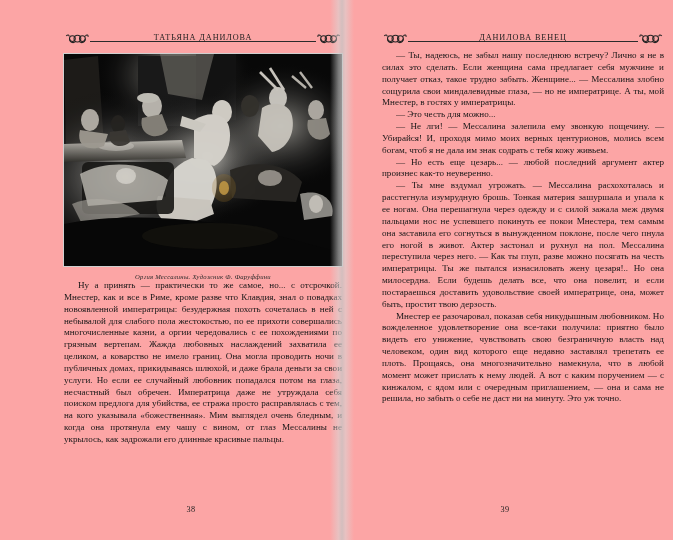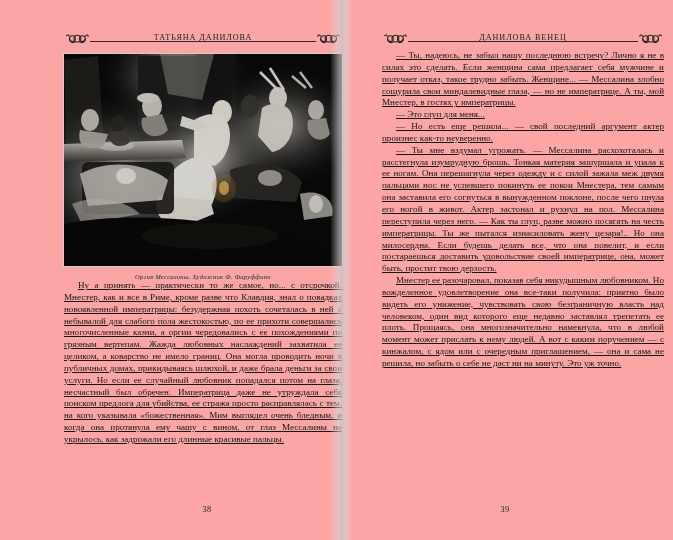--- a/index.html
+++ b/index.html
@@ -111,34 +111,34 @@
   .body-text {
     width: 278px;
     font-size: 9.1px;
     line-height: 11.85px;
     text-align: justify;
     text-justify: inter-word;
     color: #161616;
     hyphens: manual;
   }
   .page-right .body-text { width: 282px; margin-top: 0; }
-  .body-text p { margin: 0; text-indent: 0; text-decoration: underline; }
+  .body-text p { margin: 0; text-indent: 0; }
   .body-text p.indent { text-indent: 14px; }
 
   
   .folio {
     position: absolute;
     bottom: 26px;
     width: 278px;
     text-align: center;
     font-size: 8.2px;
     color: #222;
     letter-spacing: 0.4px;
   }
-  .page-left  .folio { left: 48px; }
+  .page-left  .folio { left: 32px; }
   .page-right .folio { left: 8px; width: 282px; }
 </style>
 </head>
 <body>
 
 <div class="book-spread">
 
   <div class="page page-left">
 
     <div class="running-head">
@@ -310,22 +310,23 @@
             <path d="M5.6 6.6 C 5.2 10.4, 9.2 11.6, 11.4 9.6"></path>
             <path d="M21.2 6.6 C 21.6 10.4, 17.6 11.6, 15.4 9.6"></path>
             <path d="M21.3 4.2 C 22.6 2.4, 24.6 2.9, 24.0 4.8"></path>
           </g>
         </svg>
       </span>
     </div>
 
     <div class="body-text">
       <p class="indent">— Ты, надеюсь, не забыл нашу последнюю встречу? Лично я не в силах это сделать. Если женщина сама предлагает себя мужчине и получает отказ, такое трудно забыть. Женщине... — Мессалина злобно сощурила свои миндалевидные глаза, — но не императрице. А ты, мой Мнестер, в гостях у императрицы.</p>
-      <p class="indent">— Это глуп для меня...</p>
-      <p class="indent">— Но есть еще решила... — свой последний аргумент актер произнес как-то неуверенно.</p>
+      <p class="indent">— Это честь для можно...</p>
+      <p class="indent">— Не лги! — Мессалина залепила ему звонкую пощечину. — Убирайся! И, проходя мимо моих верных центурионов, молись всем богам, чтоб я не дала им знак содрать с тебя кожу живьем.</p>
+      <p class="indent">— Но есть еще цезарь... — любой последний аргумент актер произнес как-то неуверенно.</p>
       <p class="indent">— Ты мне вздумал угрожать. — Мессалина расхохоталась и расстегнула изумрудную брошь. Тонкая материя зашуршала и упала к ее ногам. Она перешагнула через одежду и с силой зажала меж двумя пальцами нос не успевшего покинуть ее покои Мнестера, тем самым она заставила его согнуться в вынужденном поклоне, после чего пнула его ногой в живот. Актер застонал и рухнул на пол. Мессалина переступила через него. — Как ты глуп, разве можно посягать на честь императрицы. Ты же пытался изнасиловать жену цезаря!.. Но она милосердна. Если будешь делать все, что она повелит, и если постараешься доставить удовольствие своей императрице, она, может быть, простит твою дерзость.</p>
       <p class="indent">Мнестер ее разочаровал, показав себя никудышным любовником. Но вожделенное удовлетворение она все-таки получила: приятно было видеть его унижение, чувствовать свою безграничную власть над человеком, один вид которого еще недавно заставлял трепетать ее плоть. Прощаясь, она многозначительно намекнула, что в любой момент может прислать к нему людей. А вот с каким поручением — с кинжалом, с ядом или с очередным приглашением, — она и сама не решила, но забыть о себе не даст ни на минуту. Это уж точно.</p>
     </div>
 
     <div class="folio">39</div>
   </div>
 
 </div>
 
 </body></html>

